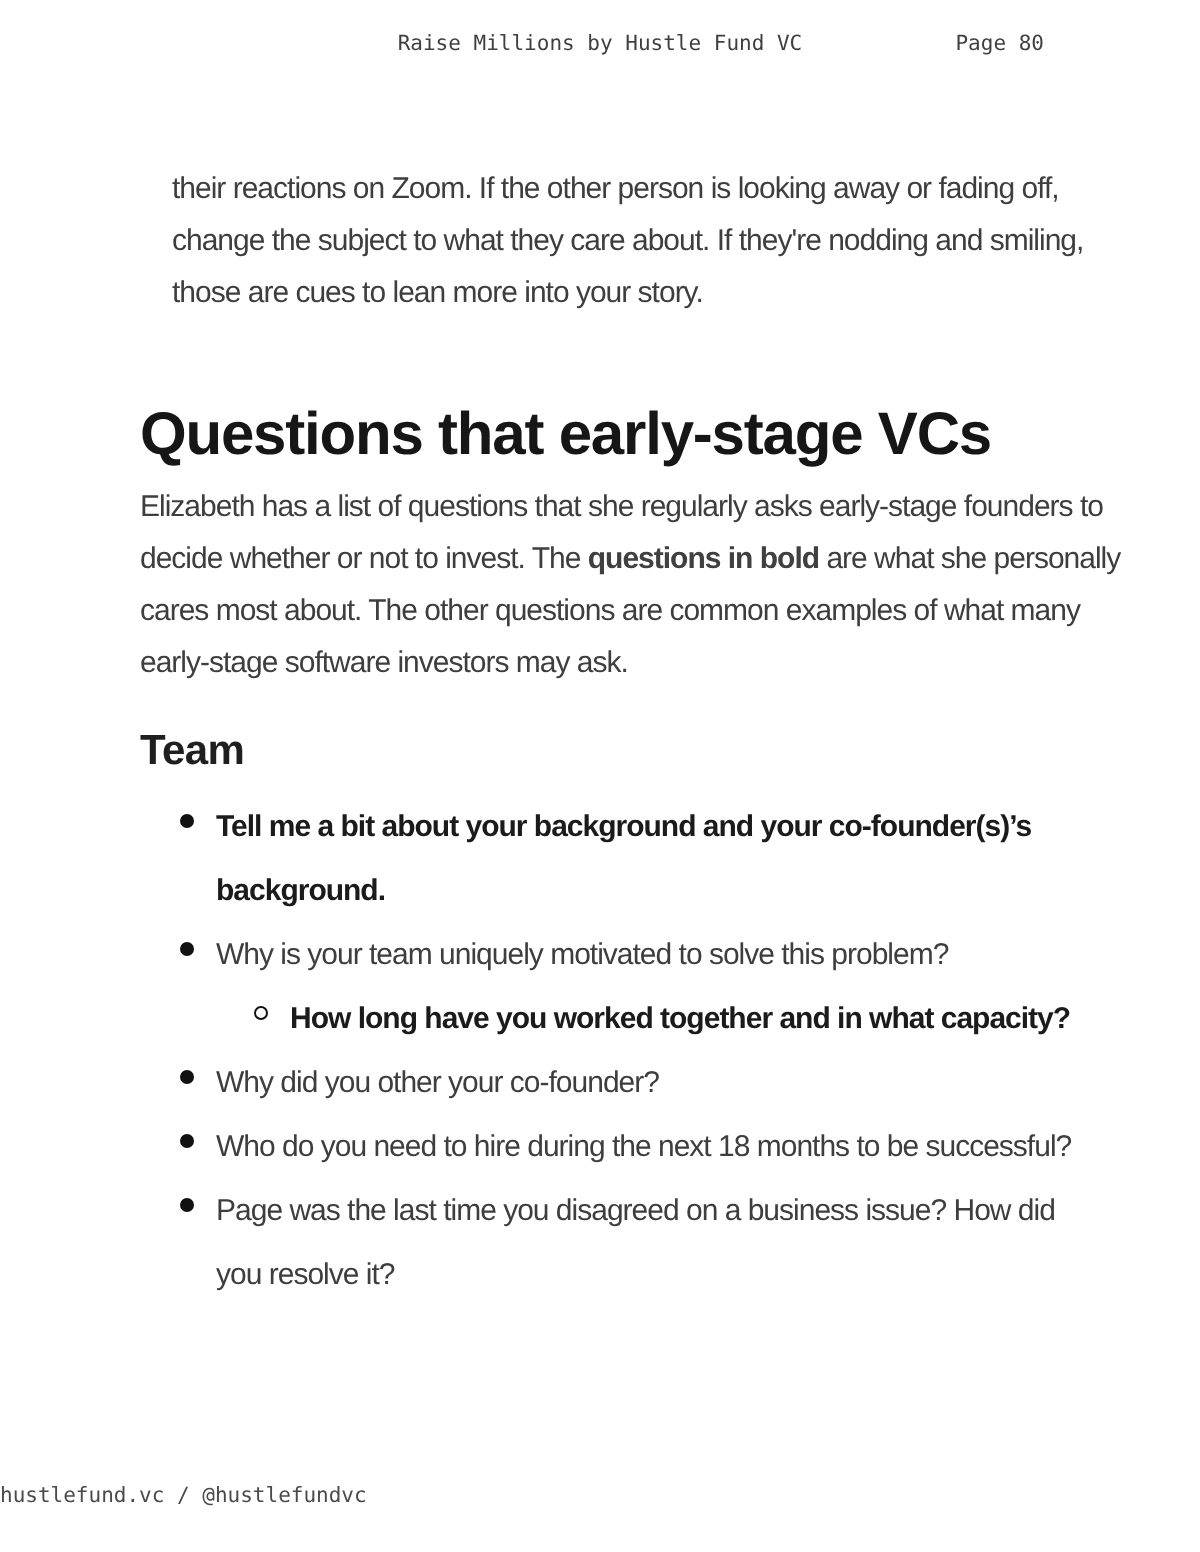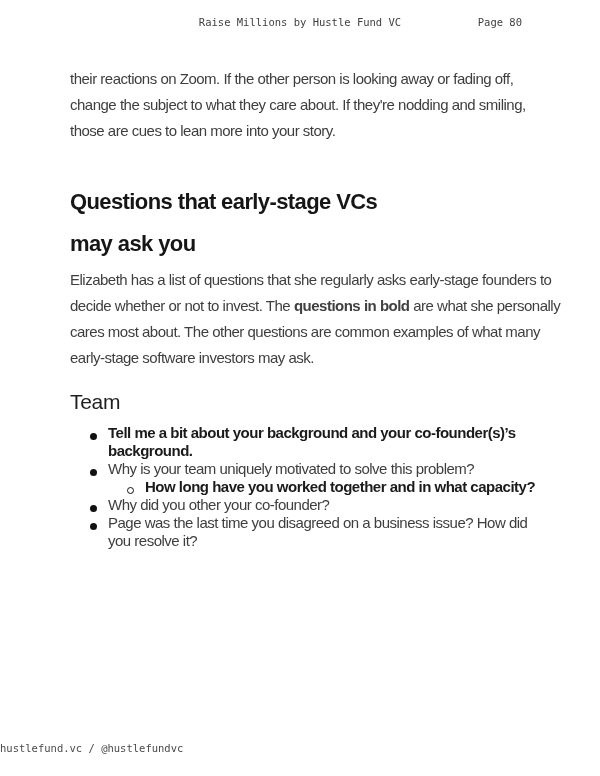--- a/index.html
+++ b/index.html
@@ -16,43 +16,43 @@
     font-size: 10.5px; color: #3f3f3f;
   }
   .book-title { display: block; text-align: center; }
   .page-number { position: absolute; right: 78px; top: 0; padding-left: 44px; }
 
   .content {
     position: absolute; left: 70px; top: 66px; width: 500px;
     color: #3e3e3e;
     font-size: 15px; line-height: 26px; letter-spacing: -0.5px;
   }
-  .intro { margin: 0; width: 480px; }
+  .intro { margin: 16px; width: 480px; }
 
   .section-heading {
     margin: 37px 0 0 0;
-    font-size: 22px; line-height: 42px; font-weight: 700;
+    font-size: 30px; line-height: 42px; font-weight: 700;
     letter-spacing: -0.6px; color: #161616;
   }
   .section-heading span { display: block; }
 
   .description { margin: 2px 0 0 0; width: 500px; }
   .seg-bold { font-weight: 700; color: #404040; }
 
   .team-heading {
     margin: 18px 0 0 0;
-    font-size: 21px; line-height: 26px; font-weight: 400;
+    font-size: 21px; line-height: 26px; font-weight: 700;
     letter-spacing: -0.3px; color: #1f1f1f;
   }
 
   .question-list { margin-top: 9px; width: 470px; }
   .q-row { position: relative; }
   .q-row.lvl1 { padding-left: 38px; }
   .q-row.lvl2 { padding-left: 75px; }
-  .q-text { display: block; line-height: 18px; }
+  .q-text { display: block; line-height: 32px; }
   .q-text.bold { font-weight: 700; color: #1b1b1b; }
   .marker { position: absolute; display: block; }
   .marker.dot {
     left: 20px; top: 9px; width: 7px; height: 7px;
     background: #111; border-radius: 50%;
   }
   .marker.circle {
     left: 57px; top: 9px; width: 5px; height: 5px;
     border: 1.5px solid #111; border-radius: 50%; background: transparent;
   }
@@ -73,21 +73,20 @@
     <span class="book-title">Raise Millions by Hustle Fund VC</span>
     <span class="page-number">Page 80</span>
   </div>
 
   <div class="content">
 
     <p class="intro">their reactions on Zoom. If the other person is looking away or fading off, change the subject to what they care about. If they're nodding and smiling, those are cues to lean more into your story.</p>
 
     <h1 class="section-heading">
       <span>Questions that early-stage VCs</span>
-      <span>may ask you</span>
     </h1>
 
     <p class="description"><span>Elizabeth has a list of questions that she regularly asks early-stage founders to decide whether or not to invest. The </span><span class="seg-bold">questions in bold</span><span> are what she personally cares most about. The other questions are common examples of what many early-stage software investors may ask.</span></p>
 
     <h2 class="team-heading">Team</h2>
 
     <div class="question-list">
         <div class="q-row lvl1">
           <span class="marker dot"></span>
           <span class="q-text bold">Tell me a bit about your background and your co-founder(s)’s background.</span>
@@ -99,20 +98,24 @@
         <div class="q-row lvl2">
           <span class="marker circle"></span>
           <span class="q-text bold">How long have you worked together and in what capacity?</span>
         </div>
         <div class="q-row lvl1">
           <span class="marker dot"></span>
           <span class="q-text">Why did you other your co-founder?</span>
         </div>
         <div class="q-row lvl1">
           <span class="marker dot"></span>
+          <span class="q-text">Who do you need to hire during the next 18 months to be successful?</span>
+        </div>
+        <div class="q-row lvl1">
+          <span class="marker dot"></span>
           <span class="q-text">Page was the last time you disagreed on a business issue? How did you resolve it?</span>
         </div>
       </div>
 
   </div>
 
   <div class="page-footer">
     <span>hustlefund.vc / @hustlefundvc</span>
   </div>
 

